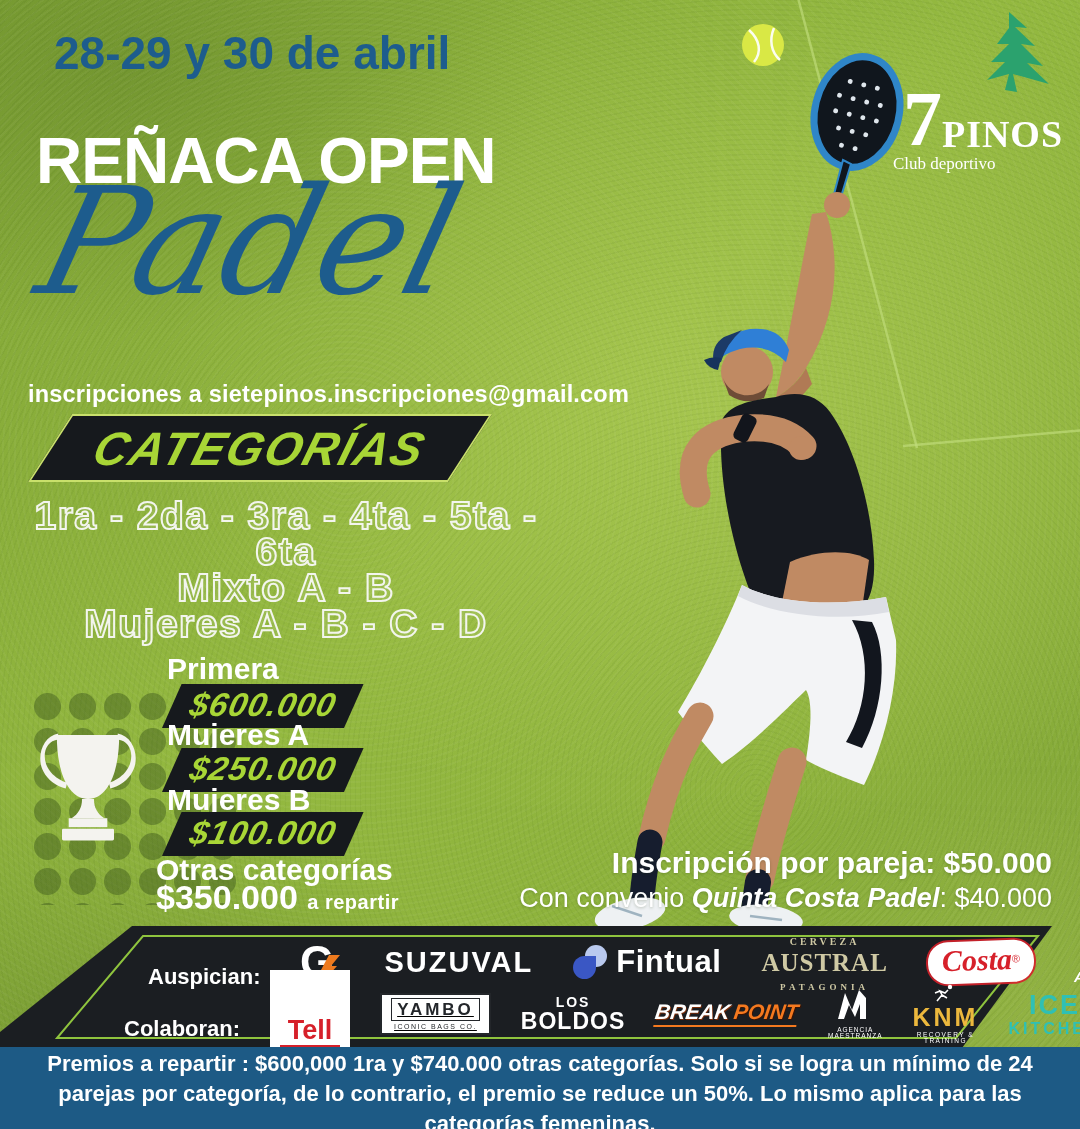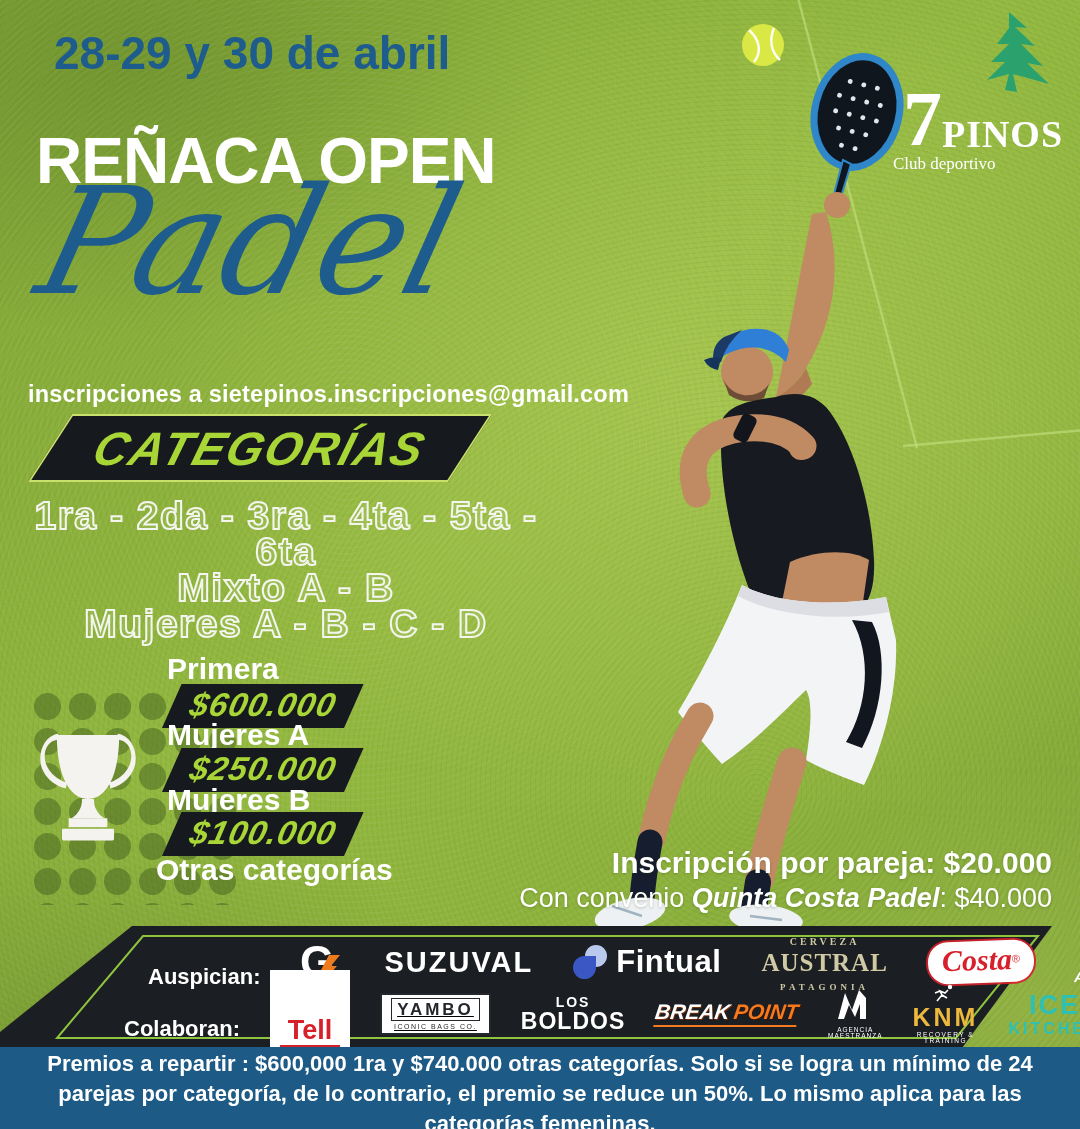--- a/index.html
+++ b/index.html
@@ -232,23 +232,24 @@
     </g>
   </svg>
 
   <div class="prize-label" style="top:652px">Primera</div>
   <div class="prize-badge" style="top:684px"><span>$600.000</span></div>
   <div class="prize-label" style="top:718px">Mujeres A</div>
   <div class="prize-badge" style="top:748px"><span>$250.000</span></div>
   <div class="prize-label" style="top:783px">Mujeres B</div>
   <div class="prize-badge" style="top:812px"><span>$100.000</span></div>
   <div class="other-label">Otras categorías</div>
+  <div class="other-amount"><span>$350.000 </span><span class="note"> a repartir</span></div>
 
   <div class="inscription">
-    <div class="insc-1">Inscripción por pareja: $20.000</div>
+    <div class="insc-1">Inscripción por pareja: $50.000</div>
     <div class="insc-2"><span>Con convenio </span><span class="em">Quinta Costa Padel</span><span>: $40.000</span></div>
   </div>
 
   <svg class="sponsor-bg" width="1080" height="135" viewBox="0 918 1080 135">
     <polygon points="132,926 1052,926 962,1048 0,1048 0,1032" fill="#1b1e22"></polygon>
     <polygon points="143,936 1038,936 956,1038 57,1038" fill="none" stroke="#8fc43e" stroke-width="2"></polygon>
   </svg>
 
   <div class="row row1">
     <span class="sp-label">Auspician:</span>

